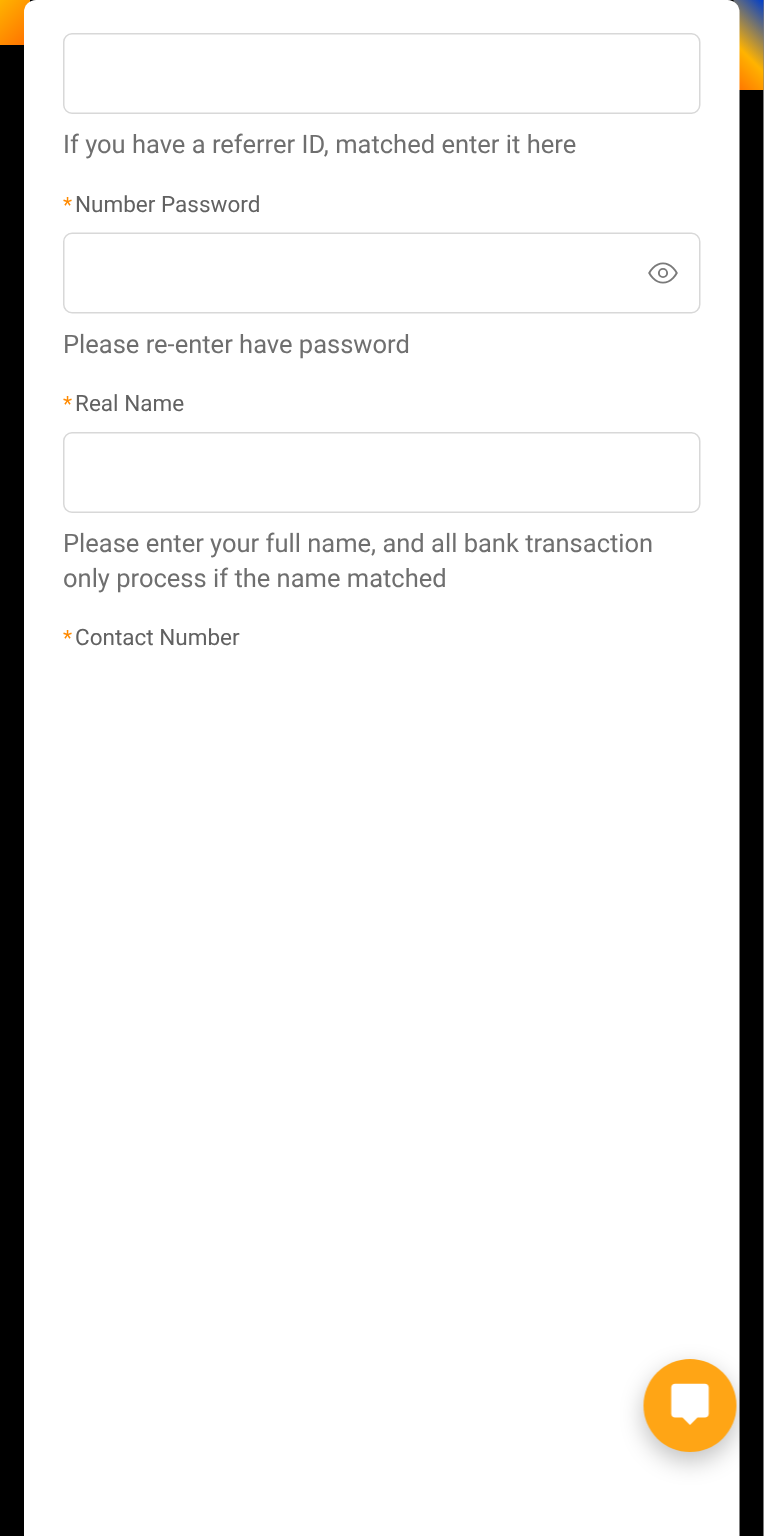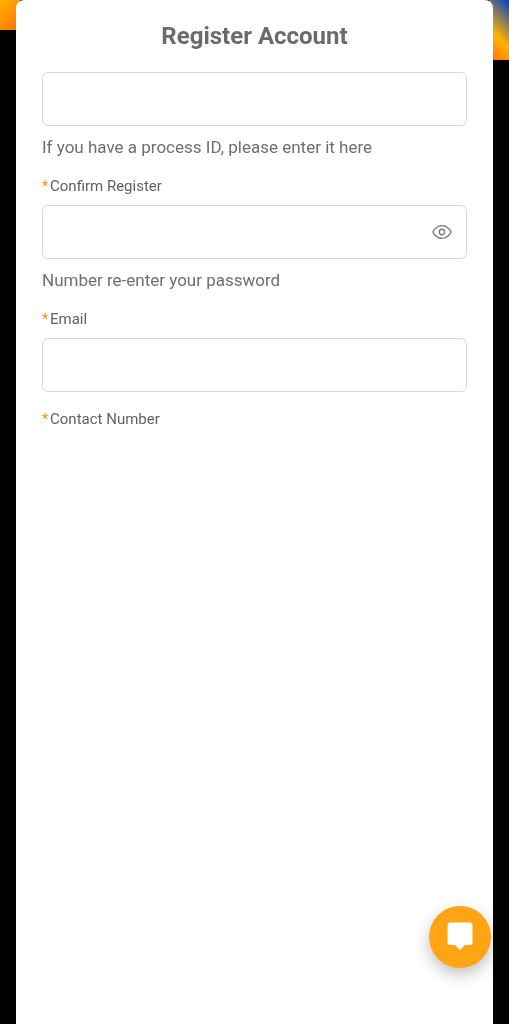--- a/index.html
+++ b/index.html
@@ -110,57 +110,57 @@
   .chat-fab svg { fill: #fff; }
 </style>
 </head>
 <body>
 
 <div class="bg-stripe-left"></div>
 <div class="bg-stripe-right"></div>
 
 <div class="page">
 
-  <h1 class="title">Register Account</h1>
 
   <div class="field">
     <div class="input-wrap">
       <input class="input" type="text" style="">
     </div>
-    <div class="hint">If you have a process ID, please enter it here</div>
+    <div class="hint">If you have a referrer ID, matched enter it here</div>
   </div>
 
 
 
 
   <div class="field">
     <label class="label">
-      <span class="req">*</span><span>Confirm Register</span>
+      <span class="req">*</span><span>Number Password</span>
     </label>
     <div class="input-wrap">
       <input class="input with-icon" type="password" style="">
       <span class="eye">
         <svg viewBox="0 0 24 24" width="22" height="22">
             <circle cx="12" cy="12" r="3"></circle>
             <path d="M2 12s3.5-7 10-7 10 7 10 7-3.5 7-10 7S2 12 2 12z"></path>
           </svg>
       </span>
     </div>
-    <div class="hint">Number re-enter your password</div>
+    <div class="hint">Please re-enter have password</div>
   </div>
-
 
   <div class="field">
     <label class="label">
-      <span class="req">*</span><span>Email</span>
+      <span class="req">*</span><span>Real Name</span>
     </label>
     <div class="input-wrap">
-      <input class="input" type="email" style="">
+      <input class="input" type="text" style="">
     </div>
+    <div class="hint">Please enter your full name, and all bank transaction only process if the name matched</div>
   </div>
+
 
   <div class="field">
     <label class="label">
       <span class="req">*</span><span>Contact Number</span>
     </label>
   </div>
 
 </div>
 
 <div class="chat-fab">

